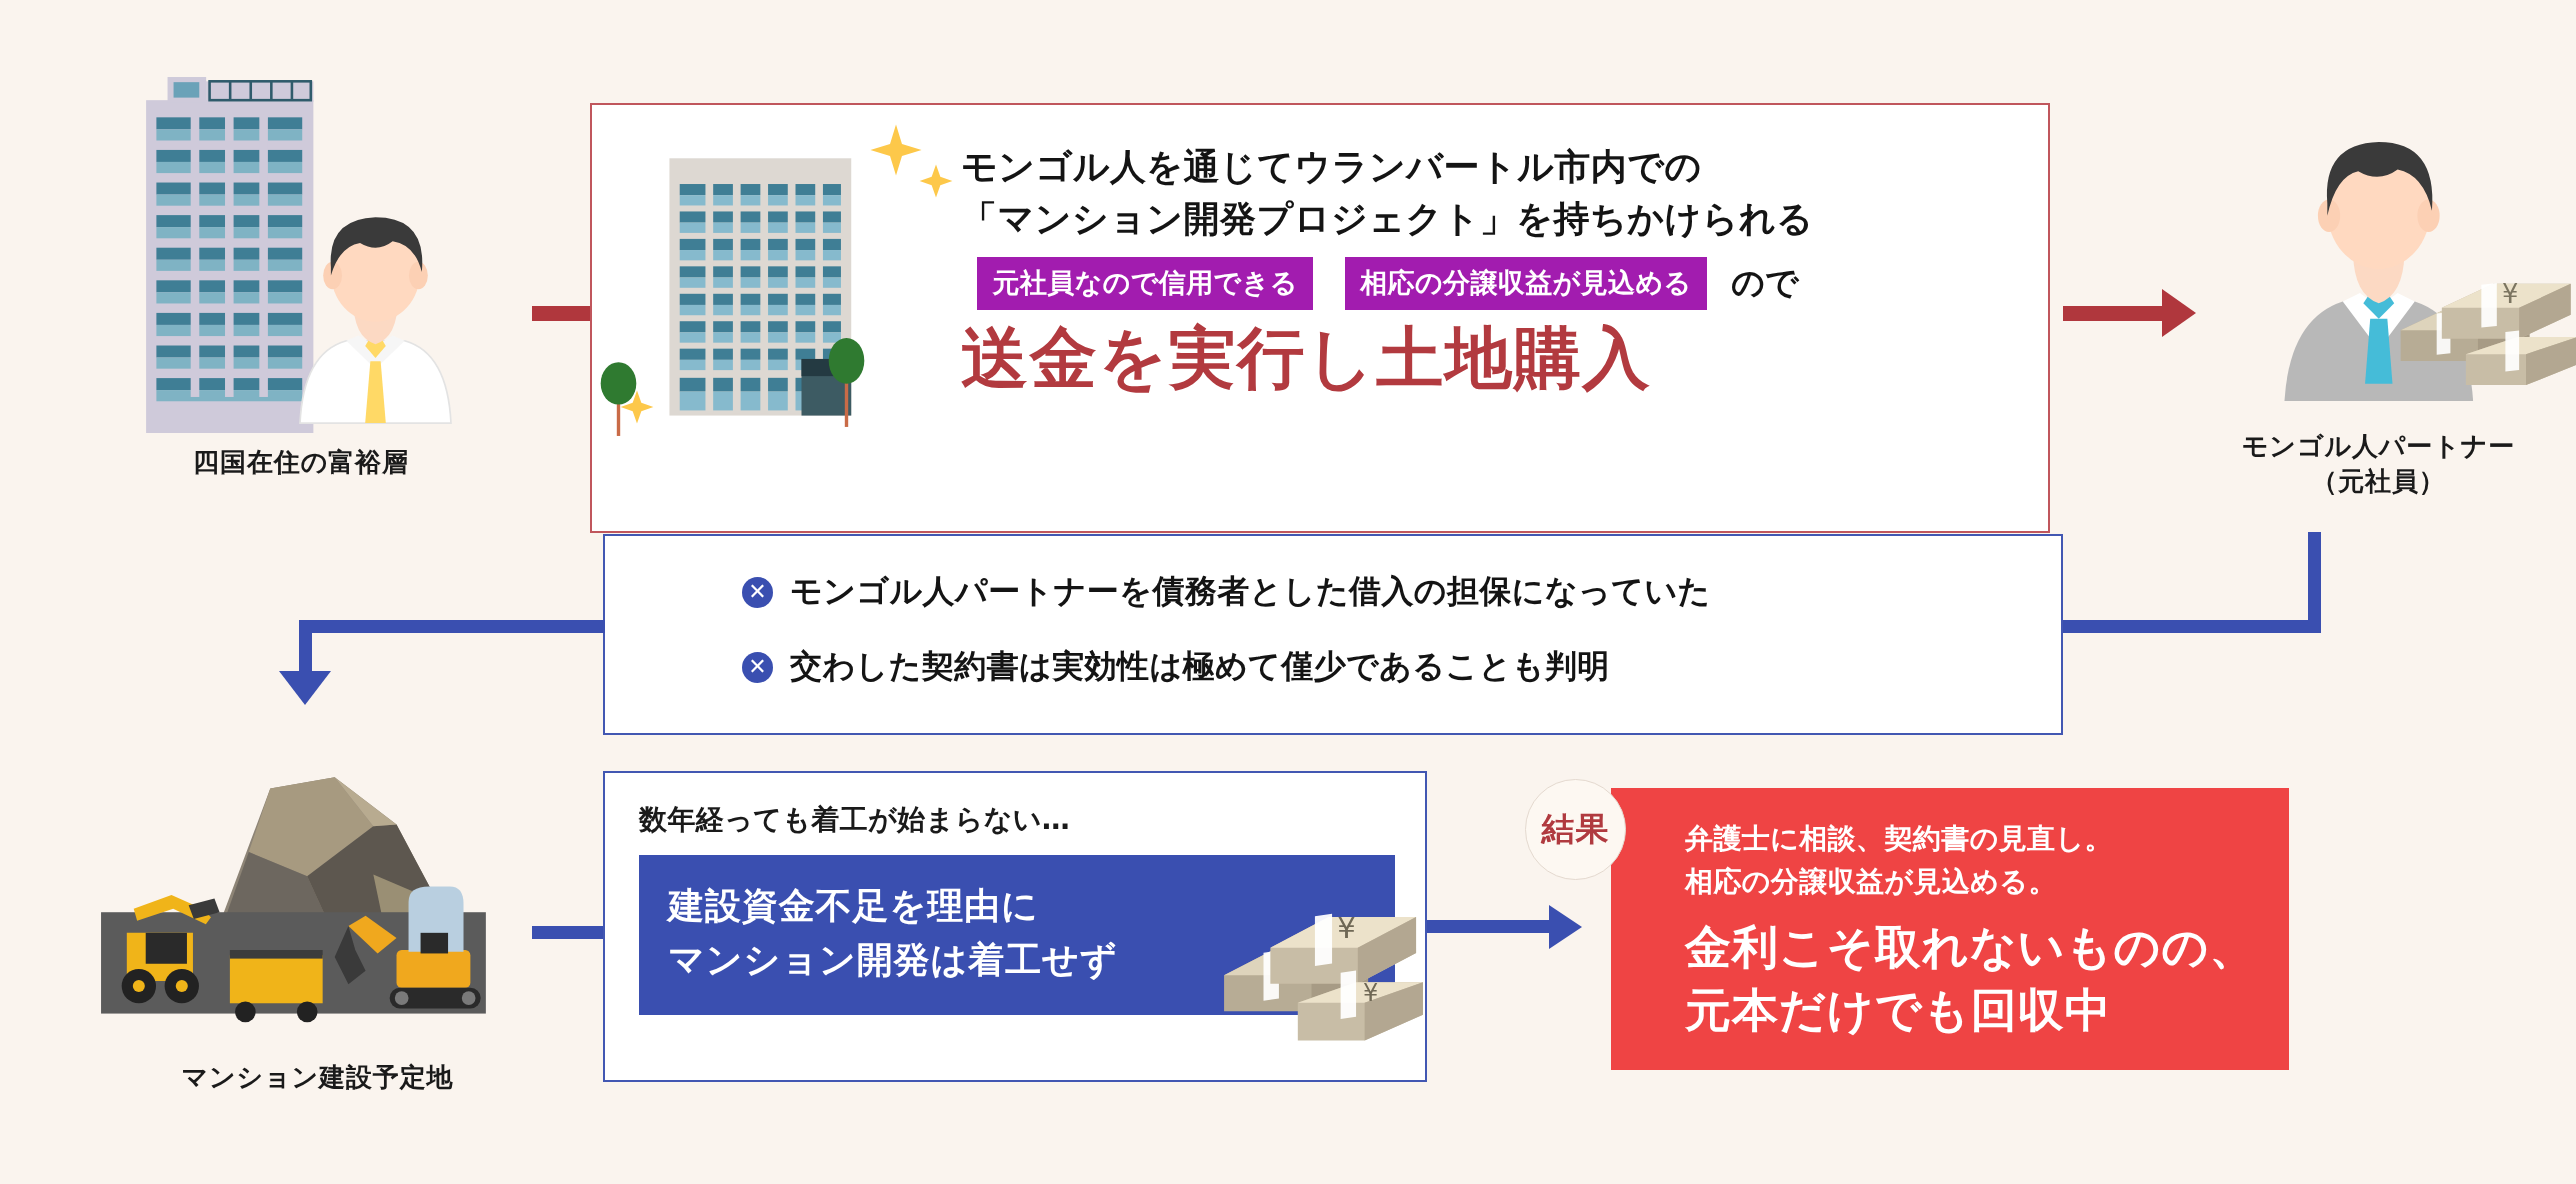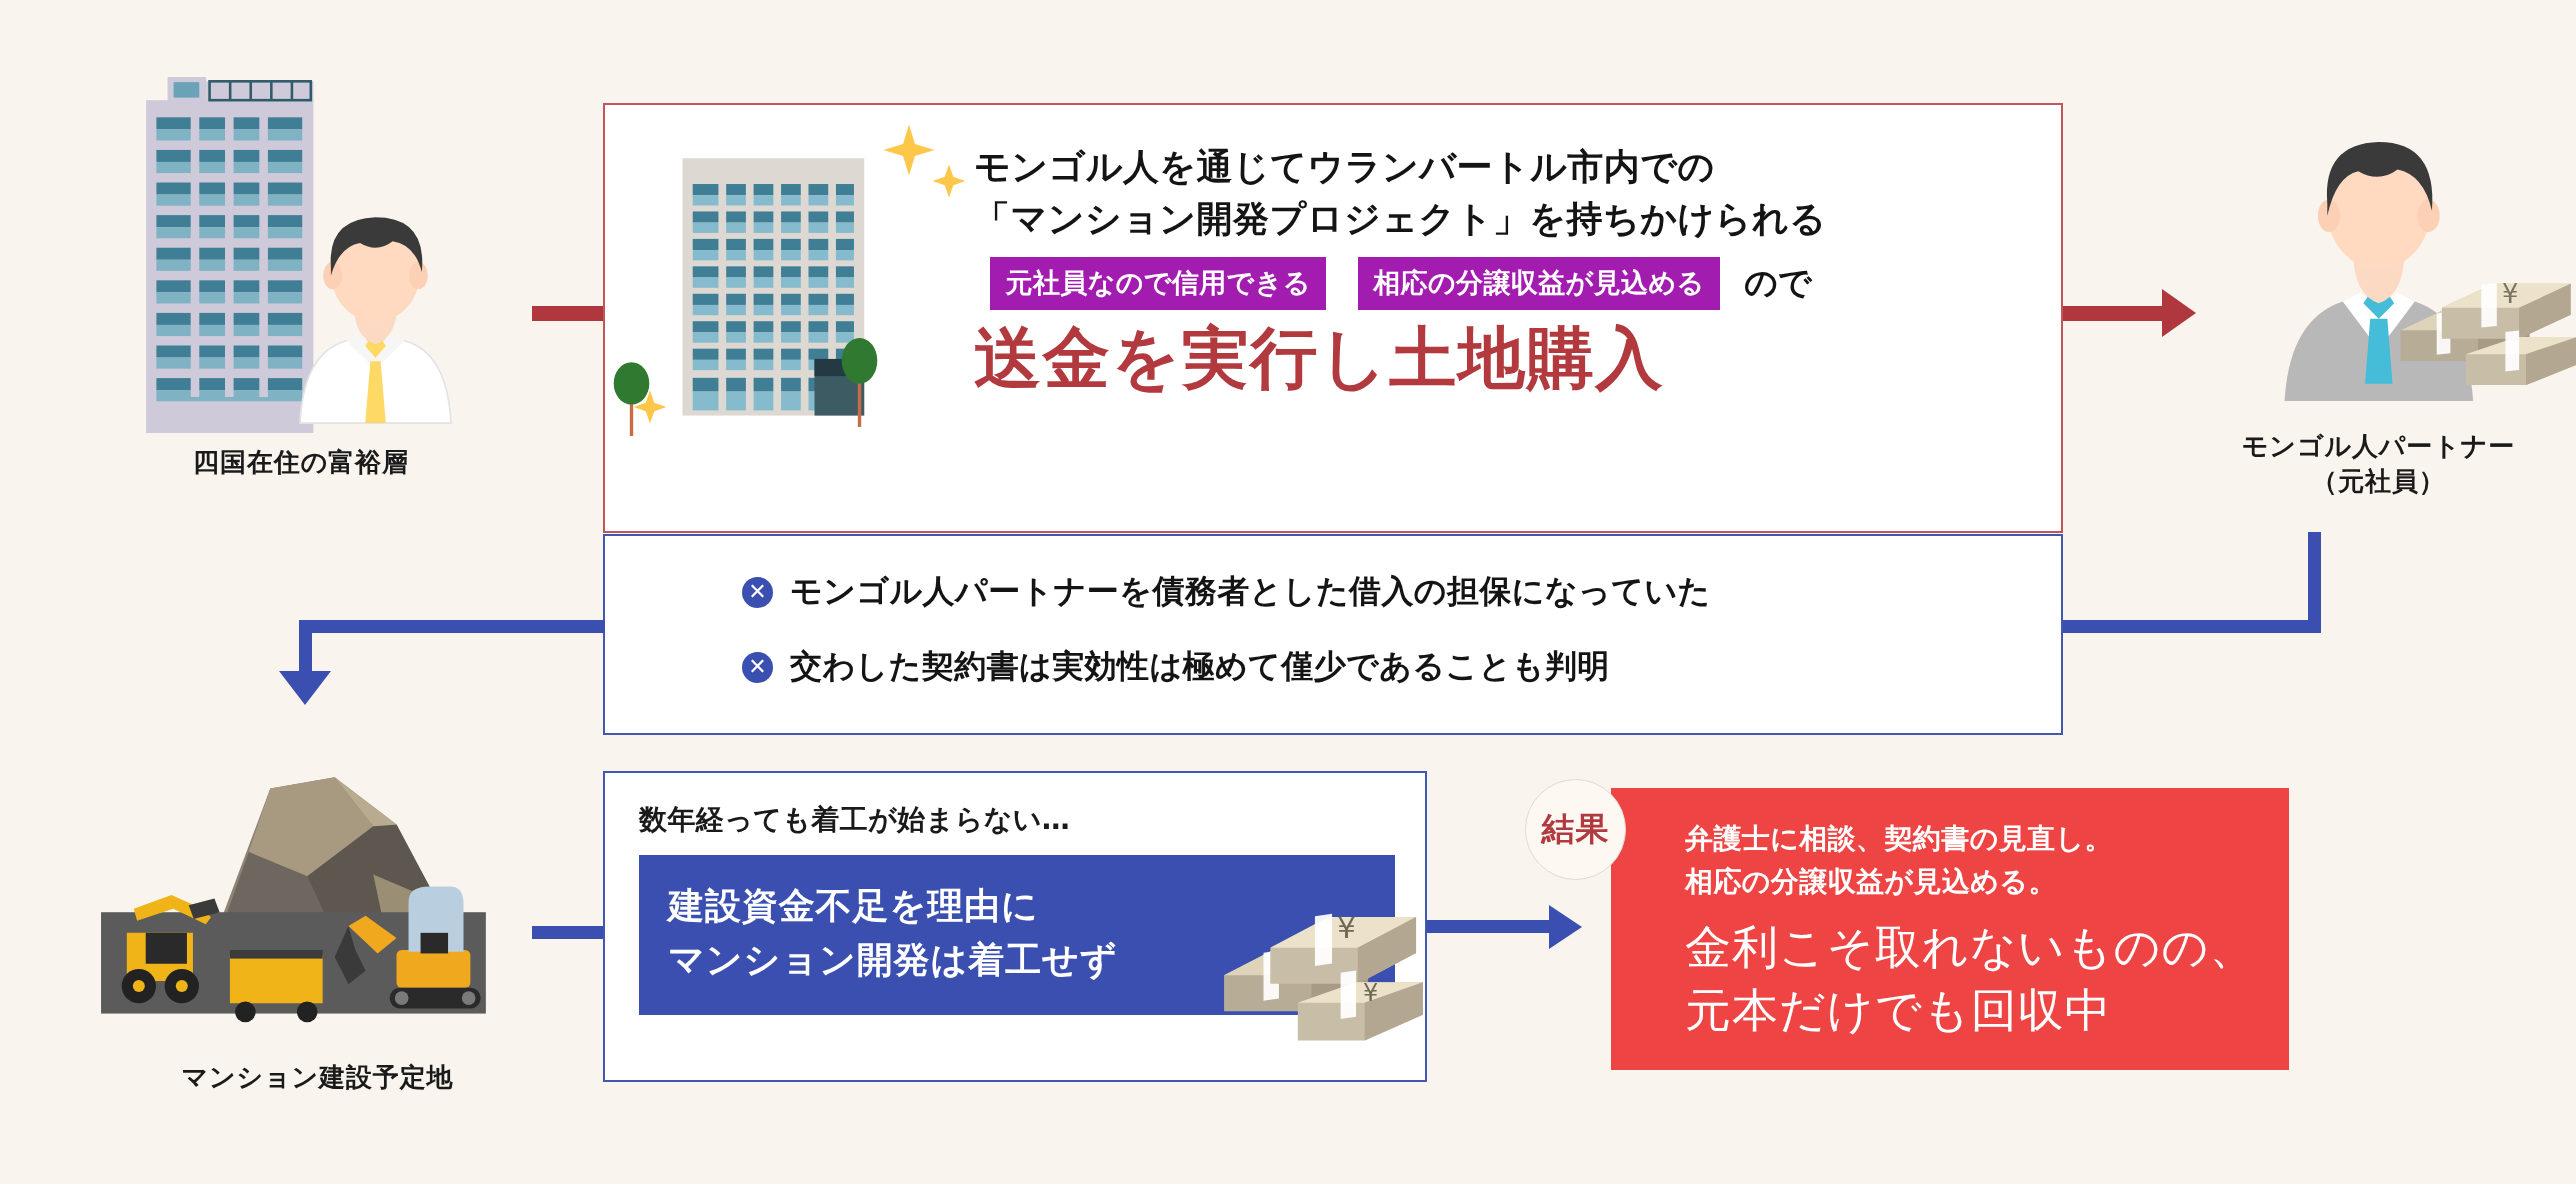--- a/index.html
+++ b/index.html
@@ -65,21 +65,21 @@
     padding:24px 29px;box-sizing:border-box;white-space:nowrap;
   }
 
   
   .result-box{background:#ef4444;box-sizing:border-box;padding:29px 34px;}
   .result-small{
     color:#ffffff;font-size:28px;font-weight:700;line-height:1.55;
     letter-spacing:0.4px;white-space:nowrap;
   }
   .result-big{
-    color:#ffffff;font-size:46px;font-weight:400;line-height:1.33;
+    color:#ffffff;font-size:46px;font-weight:700;line-height:1.33;
     letter-spacing:0.9px;margin-top:13.7px;white-space:nowrap;
   }
   .result-badge{
     width:101px;height:101px;border-radius:50%;
     background:#fdf8f2;border:1.7px solid #e4d9cf;
     display:flex;align-items:center;justify-content:center;
     color:#b03a3f;font-size:33px;font-weight:800;letter-spacing:0.9px;
     box-sizing:border-box;z-index:6;
   }
 
@@ -166,21 +166,21 @@
       <ellipse cx="130" cy="92" rx="52" ry="58" fill="#ffd9c0"></ellipse>
       <ellipse cx="80" cy="96" rx="11" ry="16" fill="#fcd0b4"></ellipse>
       <ellipse cx="180" cy="96" rx="11" ry="16" fill="#fcd0b4"></ellipse>
       <path d="M78 86 Q74 30 130 28 Q190 28 184 92 Q176 60 150 56 Q132 70 112 58 Q88 62 78 96 Z" fill="#3a3a3a"></path>
     </svg>
   </div>
   <div class="abs caption" style="left:52px;top:445px;width:498px;">四国在住の富裕層</div>
 
   <div class="seg seg-red" style="left:532px;top:306px;width:76px;height:14.6px;"></div>
 
-  <div class="abs box-red" style="left:603px;top:103px;width:1460px;height:430px;">
+  <div class="abs box-red" style="left:590px;top:103px;width:1460px;height:430px;">
 
     <svg width="283" height="283" viewBox="0 0 330 330" style="position:absolute;left:62px;top:43px;">
       <rect x="18" y="12" width="212" height="300" fill="#ddd8d2"></rect>
       <g fill="#3f7e95">
         <rect x="30" y="42" width="188" height="13"></rect>
           <rect x="30" y="74" width="188" height="13"></rect>
         <rect x="30" y="106" width="188" height="13"></rect>
           <rect x="30" y="138" width="188" height="13"></rect>
         <rect x="30" y="170" width="188" height="13"></rect>
           <rect x="30" y="202" width="188" height="13"></rect>

